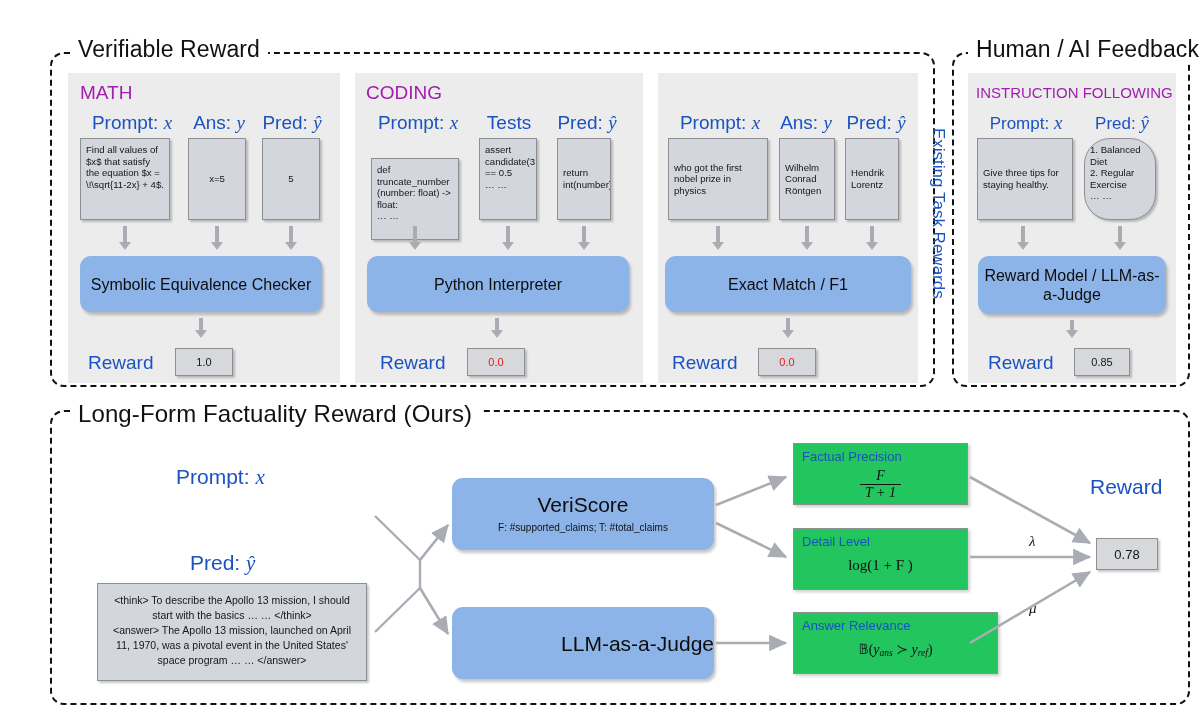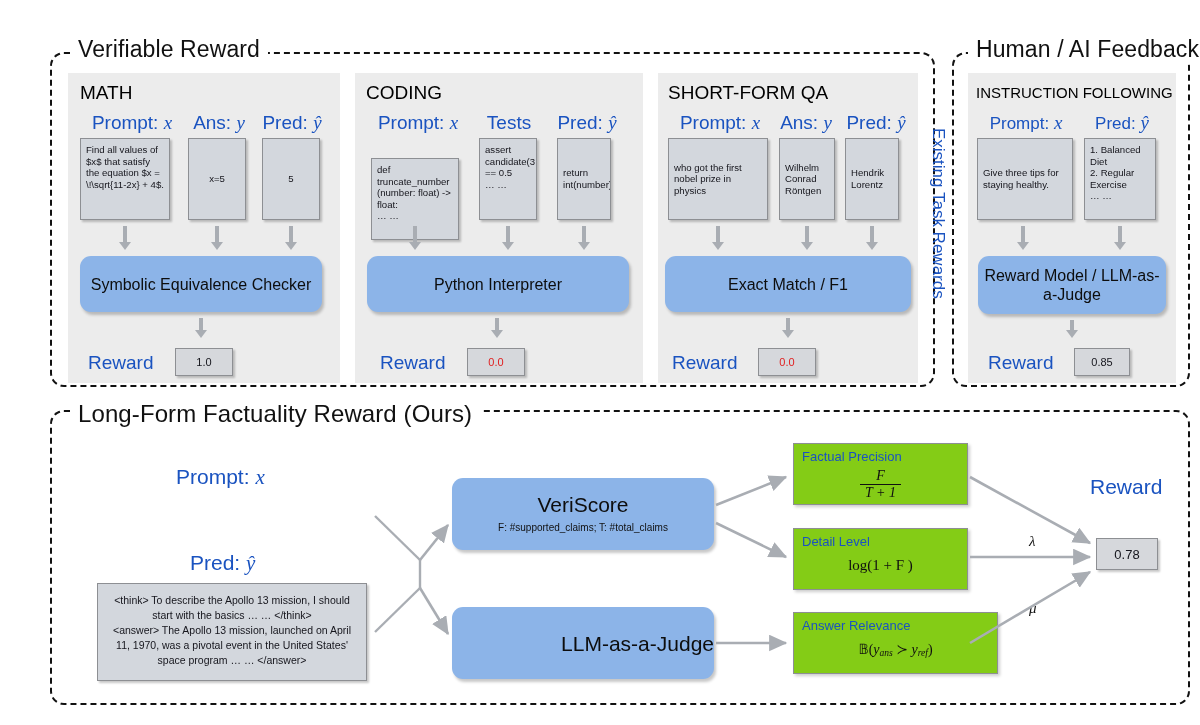--- a/index.html
+++ b/index.html
@@ -32,21 +32,21 @@
   }
 
   
   .panel{
     position:absolute;
     background:#ececec;
     box-sizing:border-box;
   }
   .panel-title{
     position:absolute;
-    color:#000000;
+    color:#a21caf;
     font-size:19px;
     white-space:nowrap;
   }
   .panel-title.small{font-size:15px;}
 
   
   .col-head{
     position:absolute;
     color:#1a53c0;
     font-size:19px;
@@ -133,21 +133,21 @@
     border-right:6px solid transparent;
     border-top:8px solid #a9adb3;
   }
 
   
   .lbl-blue{
     position:absolute;color:#1a53c0;white-space:nowrap;
   }
   .metric{
     position:absolute;
-    background:#84cc16;
+    background:#22c55e;
     border:1.6px solid #8d8f93;
     box-shadow:2px 2px 3px rgba(0,0,0,.2);
     box-sizing:border-box;
     overflow:hidden;
   }
   .metric .mtitle{
     color:#1a53c0;font-size:13px;padding:5px 0 0 8px;
   }
   .metric .mform{
     text-align:center;
@@ -266,21 +266,20 @@
 
   <div class="arrow-down" style="left:491px;top:318px;width:12px;">
     <i style="height:12px;"></i>
       <b></b>
     </div>
 
   <div class="reward-label" style="left:380px;top:352px;">Reward</div>
   <div class="reward-val red" style="left:467px;top:348px;width:58px;height:28px;">0.0</div>
 
   <div class="panel" style="left:658px;top:73px;width:260px;height:310px;"></div>
-  <div class="panel-title" style="left:668px;top:82px;">SHORT-FORM QA</div>
 
   <div class="col-head" style="left:668px;top:112px;width:104px;">
     <span>Prompt:</span>
     <span class="mvar">x</span>
   </div>
   <div class="col-head" style="left:773px;top:112px;width:66px;">
     <span>Ans:</span>
     <span class="mvar">y</span>
   </div>
   <div class="col-head" style="left:840px;top:112px;width:72px;">
@@ -323,21 +322,21 @@
   <div class="col-head sm" style="left:976px;top:112px;width:100px;">
     <span>Prompt:</span>
     <span class="mvar">x</span>
   </div>
   <div class="col-head sm" style="left:1082px;top:112px;width:80px;">
     <span>Pred:</span>
     <span class="mvar">ŷ</span>
   </div>
 
   <div class="box vcenter" style="left:977px;top:138px;width:96px;height:82px;">Give three tips for staying healthy.</div>
-  <div class="box" style="left:1084px;top:138px;width:72px;height:82px;white-space:pre-line;">1. Balanced Diet
+  <div class="box" style="left:1084px;top:138px;width:72px;height:82px;white-space:pre-line;border-radius:26px;">1. Balanced Diet
 2. Regular Exercise
 … …</div>
 
   <div class="arrow-down" style="left:1017px;top:226px;width:12px;">
     <i style="height:16px;"></i>
       <b></b>
     </div>
   <div class="arrow-down" style="left:1114px;top:226px;width:12px;">
     <i style="height:16px;"></i>
       <b></b>

